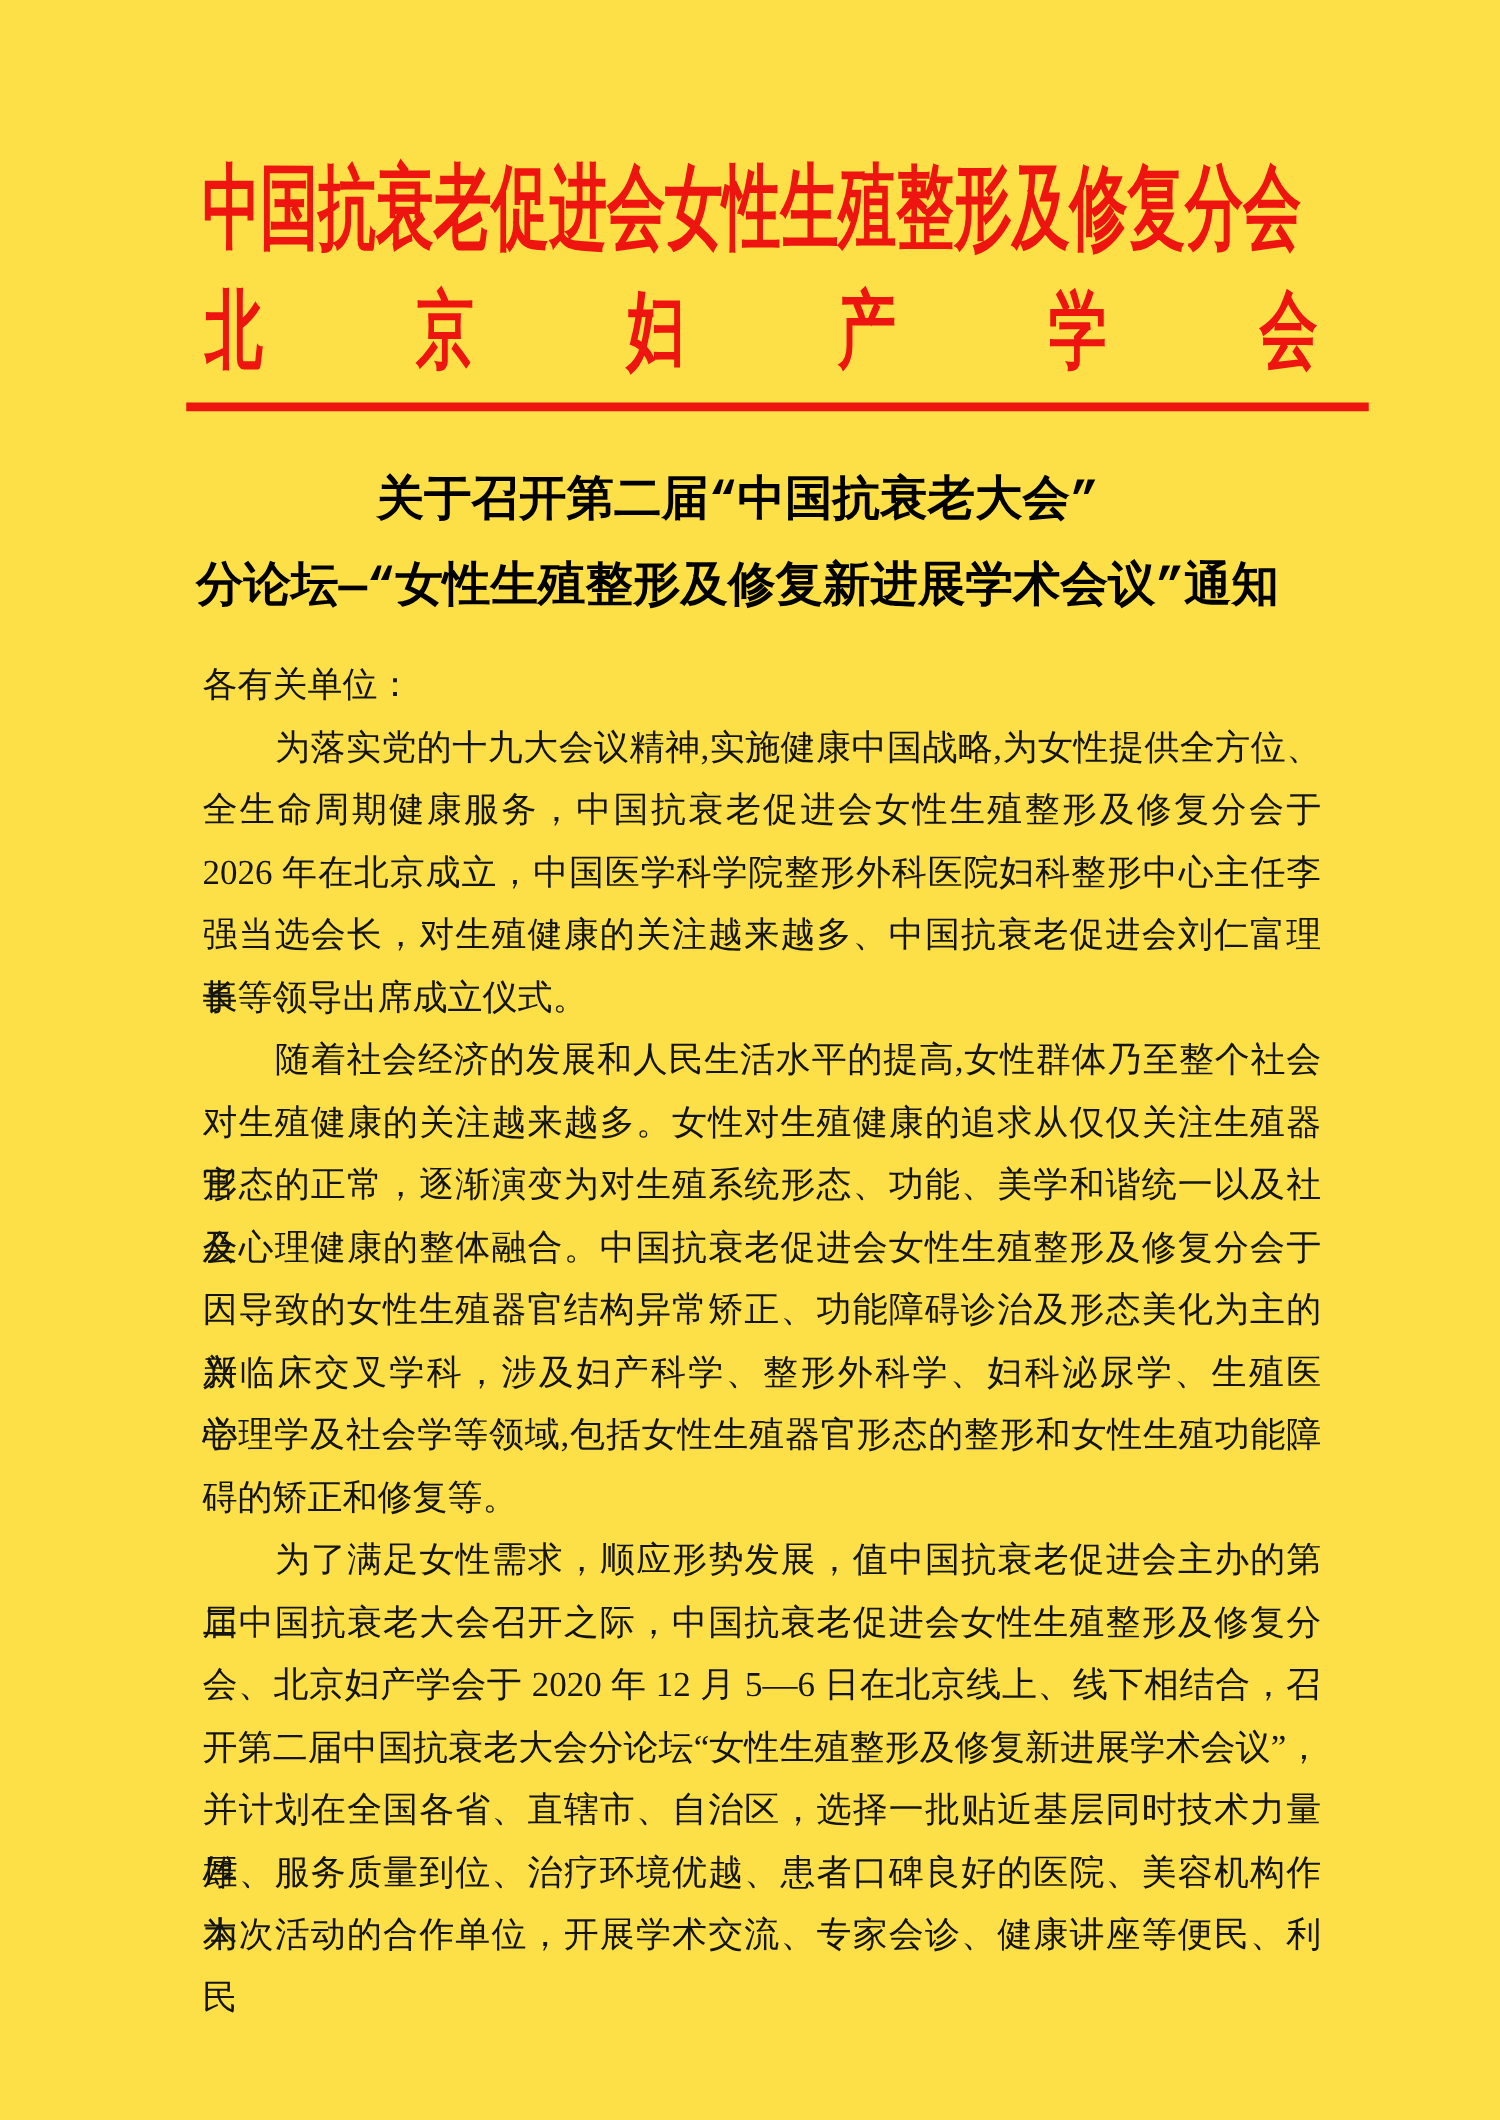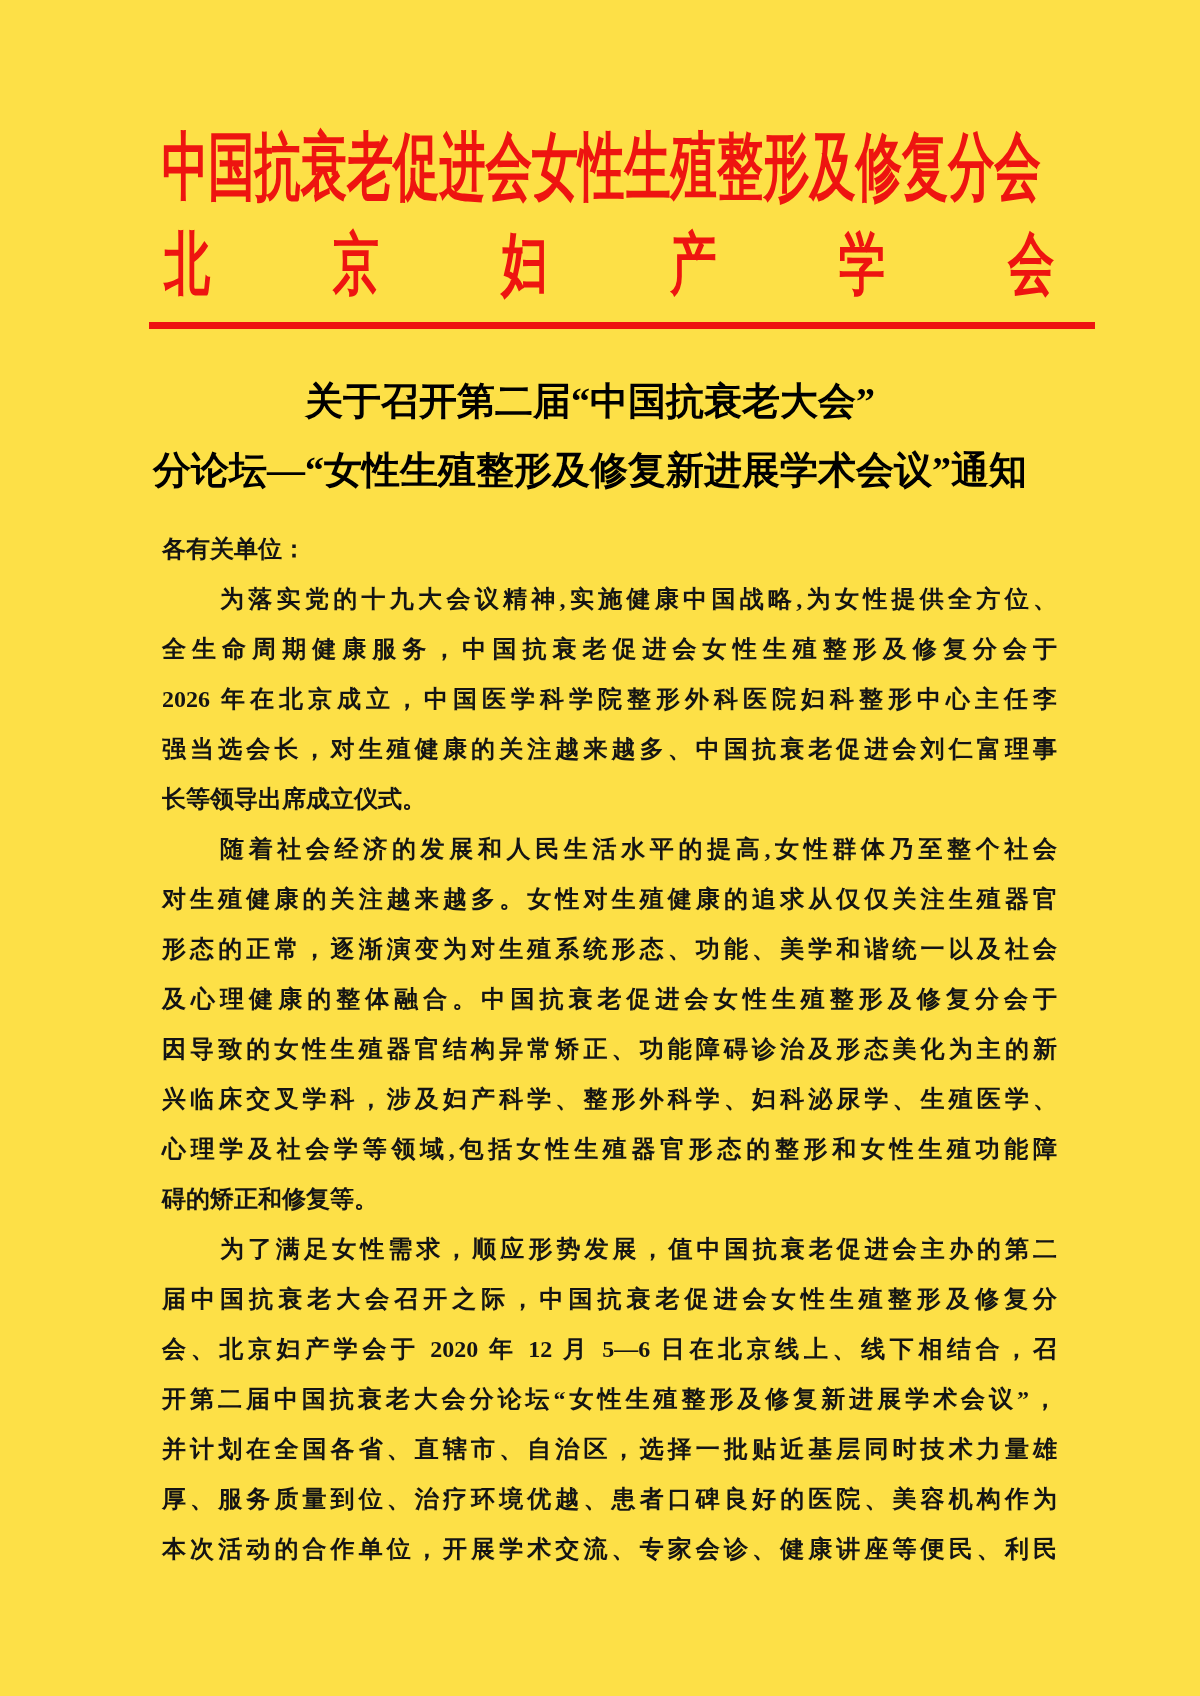--- a/index.html
+++ b/index.html
@@ -49,46 +49,45 @@
   }
 
   
   .title-block {
     position: absolute;
     left: 0;
     top: 367px;
     width: 1180px;
     text-align: center;
     color: #000000;
-    font-family: Liberation Serif, serif;
+    font-family: Liberation Mono, monospace;
     font-weight: bold;
   }
   .title-line {
     font-size: 38px;
     line-height: 69px;
     white-space: nowrap;
   }
 
   
   .body-block {
     position: absolute;
     left: 162px;
     top: 524px;
     width: 895px;
     color: #141414;
     font-family: "Liberation Serif", "DejaVu Serif", serif;
   }
   .bline, .salutation {
     height: 50px;
     line-height: 50px;
-    font-size: 24px;
+    font-size: 28px;
     text-align: justify;
     text-align-last: justify;
     text-justify: inter-character;
-    font-weight: bold;
   }
   .salutation { text-align-last: left; }
   .bline.first { text-indent: 58px; }
   .bline.last { text-align-last: left; }
 </style>
 </head>
 <body>
 
 <div id="page">
 

